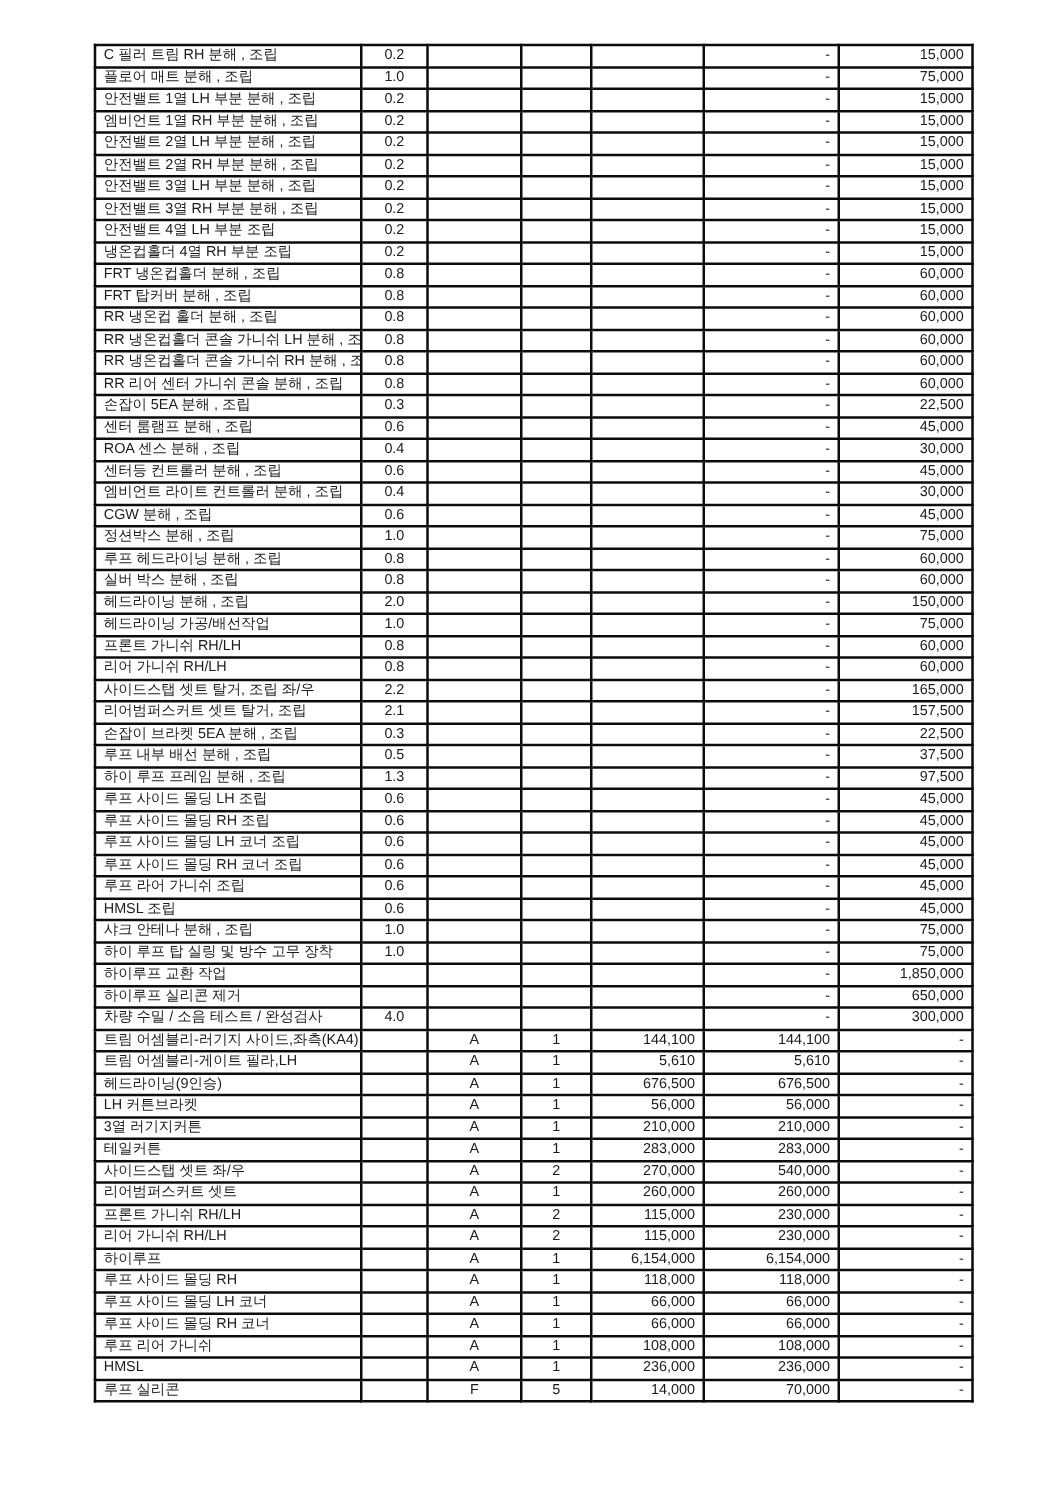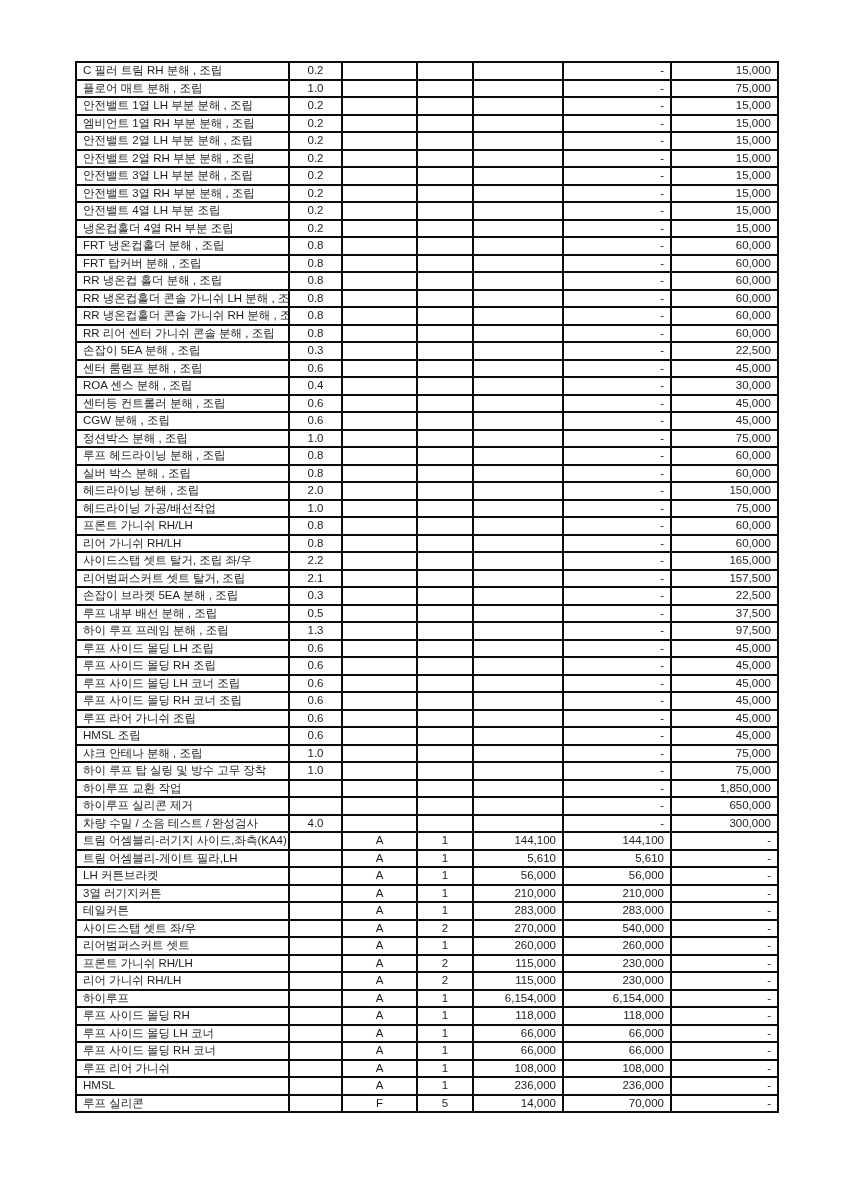--- a/index.html
+++ b/index.html
@@ -16,21 +16,20 @@
     overflow: hidden;
   }
   table.work-table {
     position: absolute;
     left: 75px;
     top: 35px;
     width: 702px;
     border-collapse: collapse;
     table-layout: fixed;
     background: #ffffff;
-    margin-top: 26px;
   }
   table.work-table td {
     border: 2px solid #0c0c0c;
     height: 15.5px;
     padding: 0 6px;
     font-size: 11.5px;
     line-height: 15px;
     color: #1c1c1c;
     white-space: nowrap;
     overflow: hidden;
@@ -236,20 +235,29 @@
         <tr>
           <td class="al">센터등 컨트롤러 분해 , 조립</td>
           <td class="ac">0.6</td>
           <td class="ac"></td>
           <td class="ac"></td>
           <td class="ar"></td>
           <td class="ar">-</td>
           <td class="ar">45,000</td>
         </tr>
         <tr>
+          <td class="al">엠비언트 라이트 컨트롤러 분해 , 조립</td>
+          <td class="ac">0.4</td>
+          <td class="ac"></td>
+          <td class="ac"></td>
+          <td class="ar"></td>
+          <td class="ar">-</td>
+          <td class="ar">30,000</td>
+        </tr>
+        <tr>
           <td class="al">CGW 분해 , 조립</td>
           <td class="ac">0.6</td>
           <td class="ac"></td>
           <td class="ac"></td>
           <td class="ar"></td>
           <td class="ar">-</td>
           <td class="ar">45,000</td>
         </tr>
         <tr>
           <td class="al">정션박스 분해 , 조립</td>
@@ -467,20 +475,29 @@
           <td class="ar">144,100</td>
           <td class="ar">-</td>
         </tr>
         <tr>
           <td class="al">트림 어셈블리-게이트 필라,LH</td>
           <td class="ac"></td>
           <td class="ac">A</td>
           <td class="ac">1</td>
           <td class="ar">5,610</td>
           <td class="ar">5,610</td>
+          <td class="ar">-</td>
+        </tr>
+        <tr>
+          <td class="al">헤드라이닝(9인승)</td>
+          <td class="ac"></td>
+          <td class="ac">A</td>
+          <td class="ac">1</td>
+          <td class="ar">676,500</td>
+          <td class="ar">676,500</td>
           <td class="ar">-</td>
         </tr>
         <tr>
           <td class="al">LH 커튼브라켓</td>
           <td class="ac"></td>
           <td class="ac">A</td>
           <td class="ac">1</td>
           <td class="ar">56,000</td>
           <td class="ar">56,000</td>
           <td class="ar">-</td>

